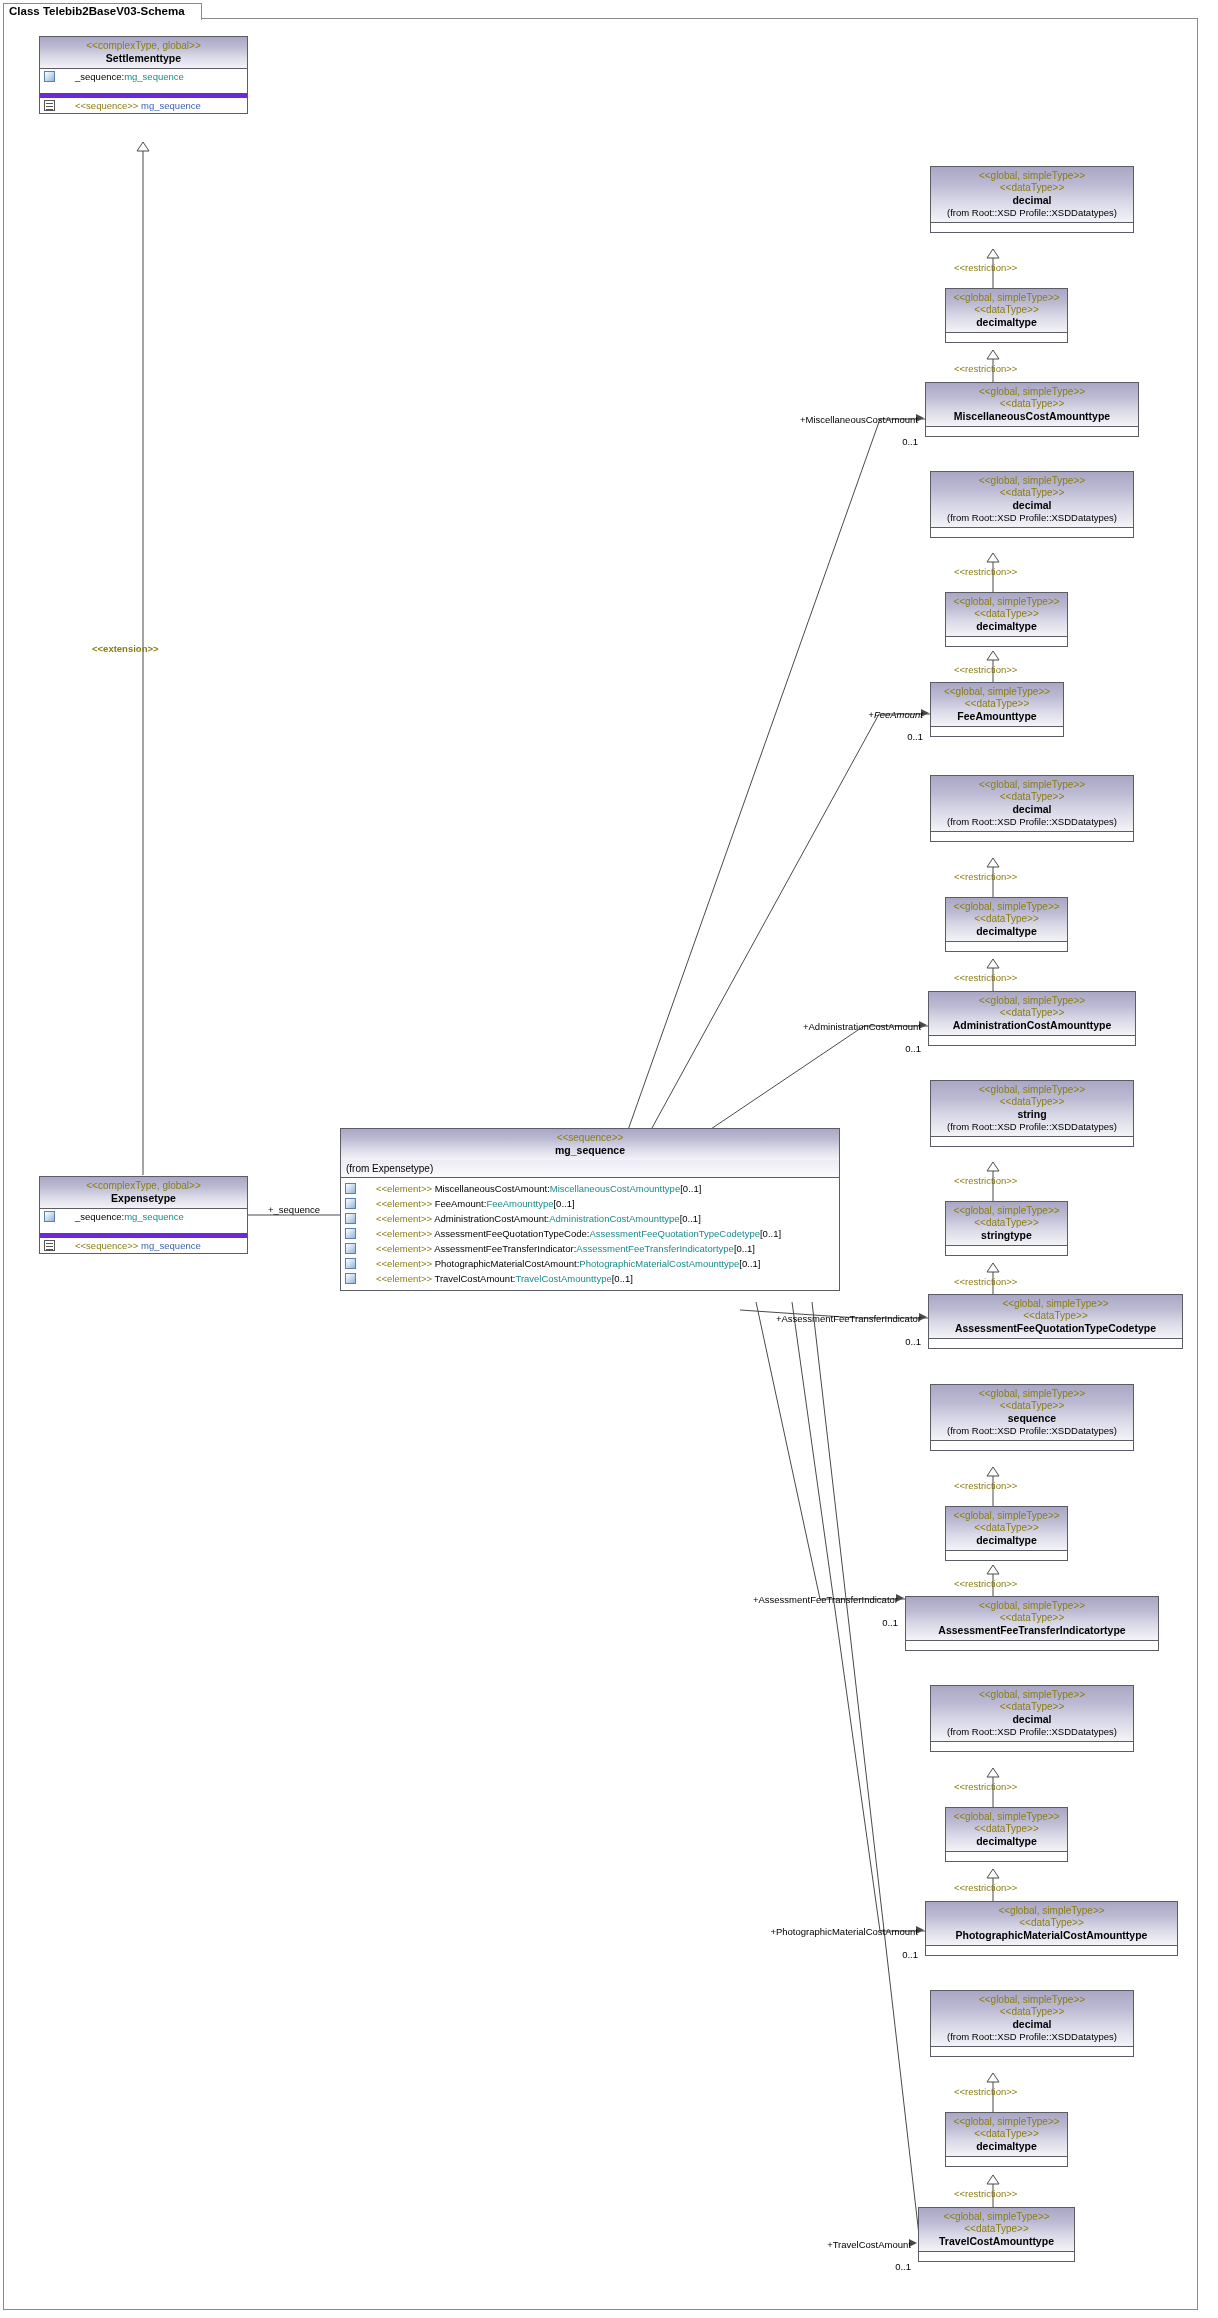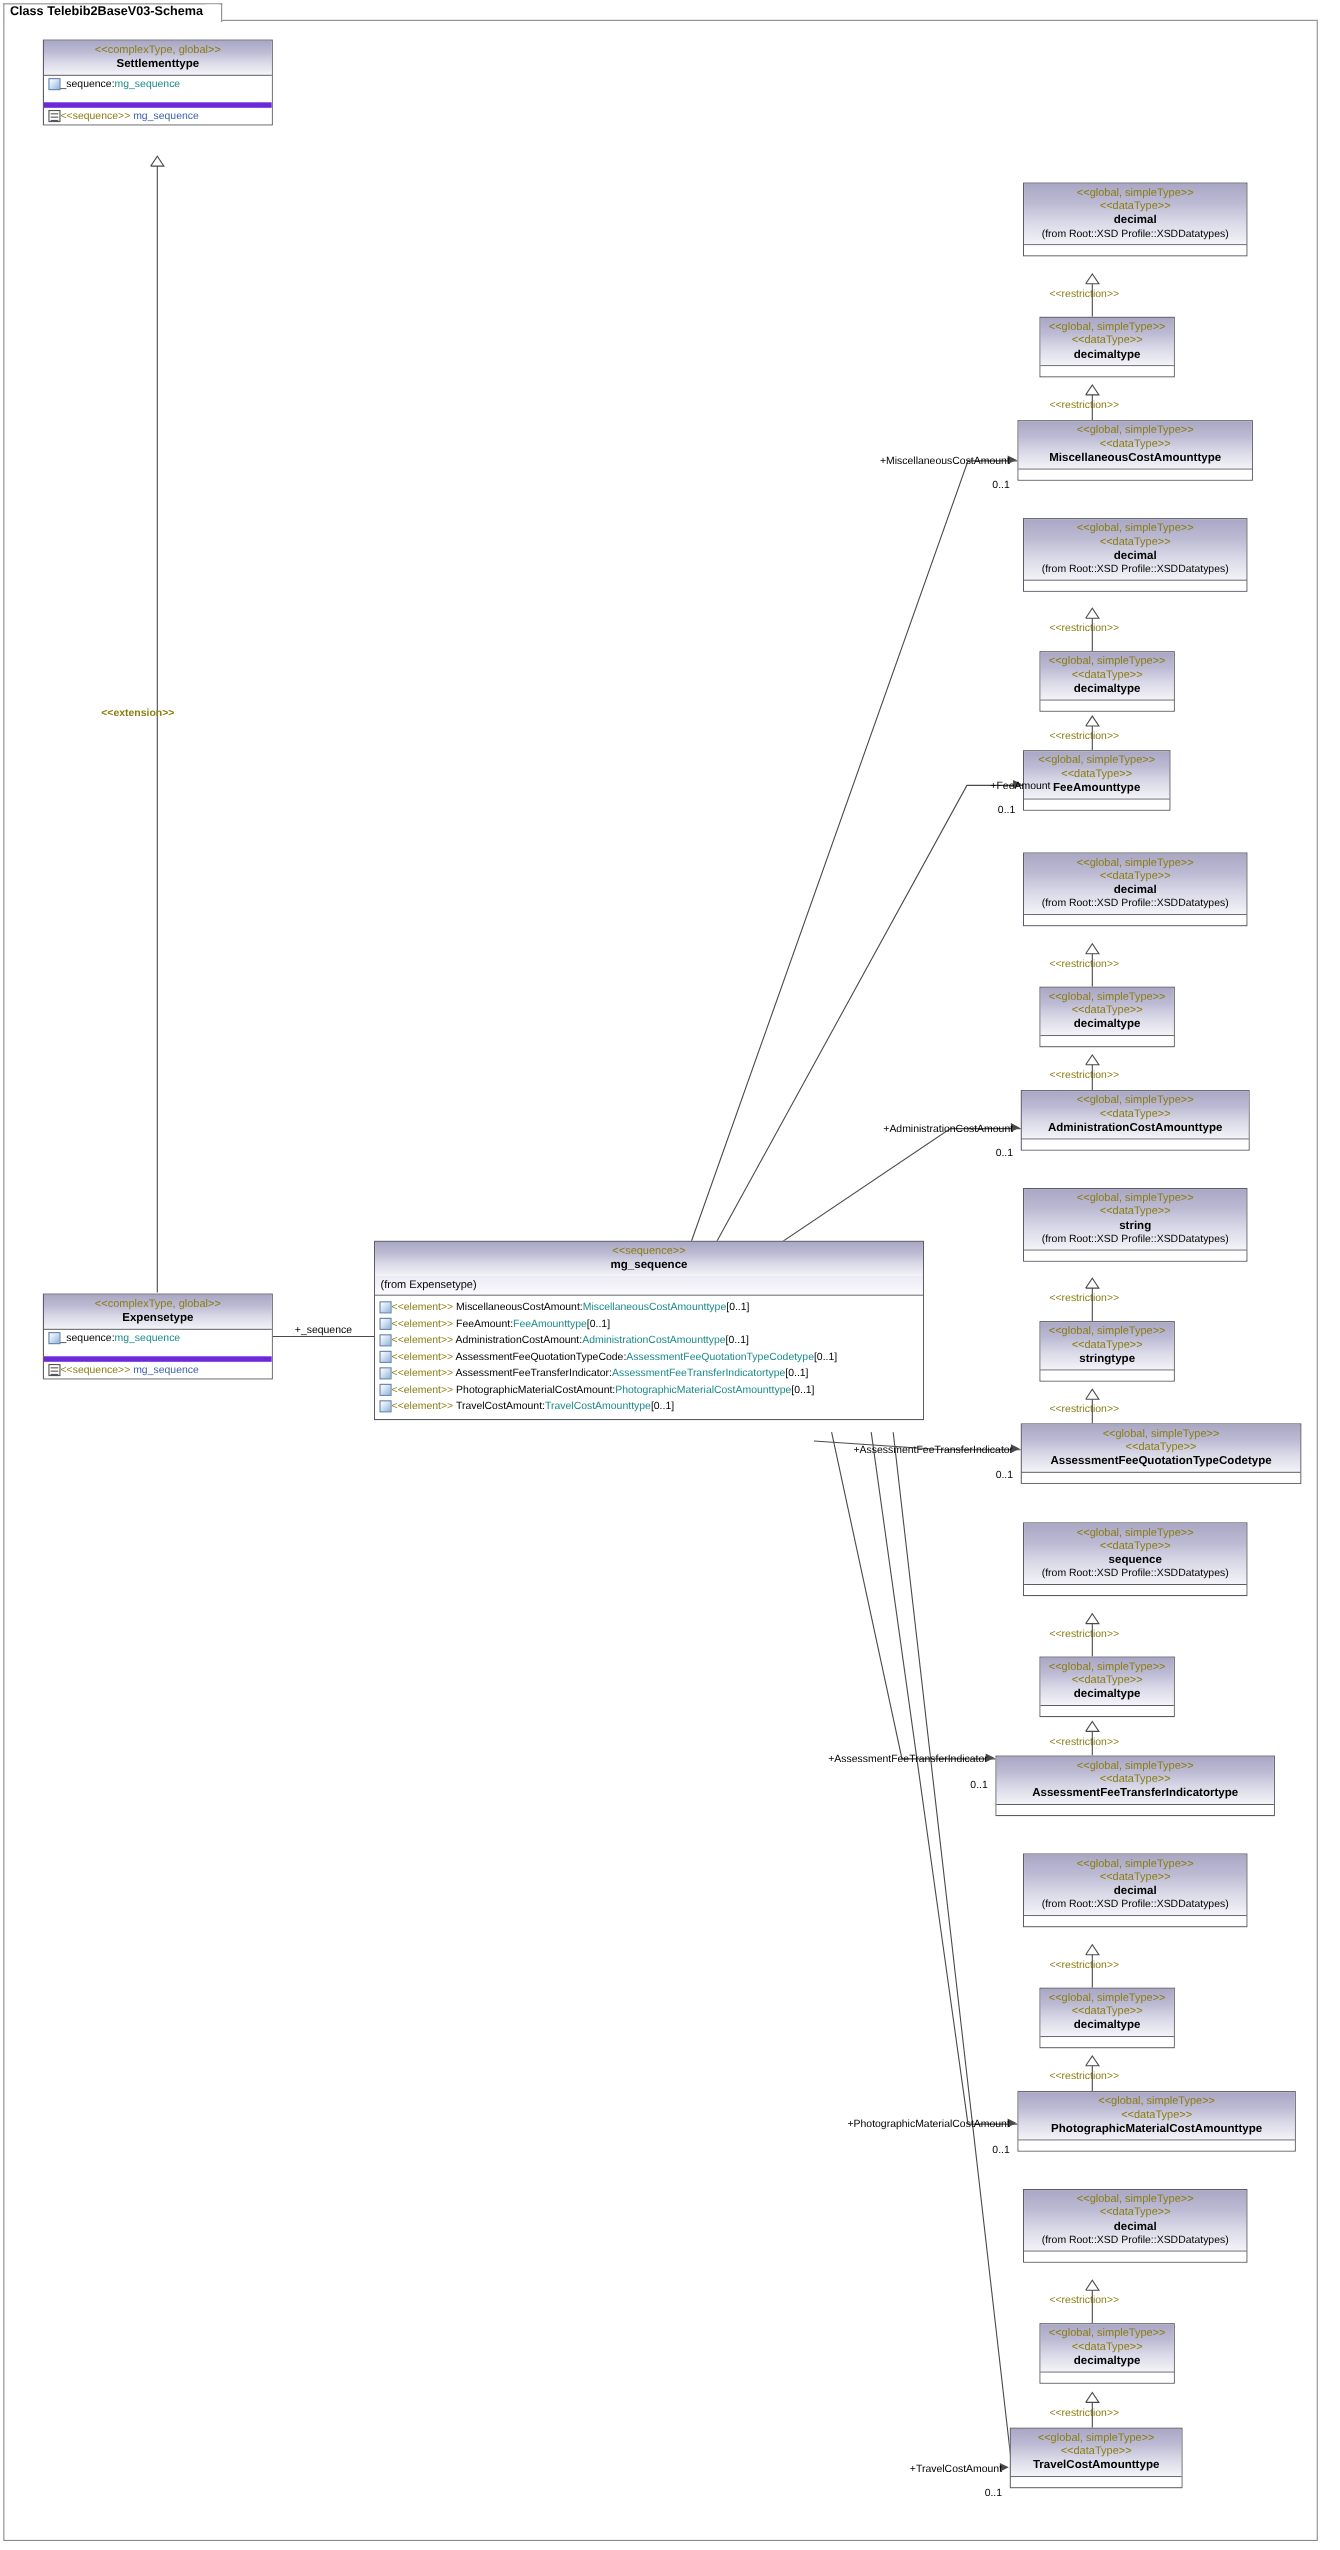--- a/index.html
+++ b/index.html
@@ -25,21 +25,21 @@
   .uml .stereo{color:#8a7d12;font-size:10px;line-height:12px;white-space:nowrap;}
   .uml .nm{color:#000;font-size:10.5px;font-weight:bold;line-height:13px;white-space:nowrap;}
   .uml .from{color:#000;font-size:9.5px;line-height:12px;white-space:nowrap;}
   .uml .from-left{color:#000;font-size:10px;line-height:13px;text-align:left;padding:2px 0 2px 5px;
       border-bottom:1px solid #5c5c66;
       background:linear-gradient(to bottom,#eceaf3 0%,#fbfbfd 100%);}
   .uml .compart{box-sizing:border-box;border-top:5px solid #6d28d9;background:#ffffff;}
   .uml .compart.first{border-top:none;}
   .uml .empty{height:9px;}
 
-  .row{display:flex;align-items:center;gap:0;padding:1px 4px;line-height:13px;white-space:nowrap;}
+  .row{display:flex;align-items:center;gap:20px;padding:1px 4px;line-height:13px;white-space:nowrap;}
   .row .txt{font-size:9.5px;}
   .ste{color:#8a7d12;}
   .attr{color:#000;}
   .tp{color:#1b8a8a;}
   .tp2{color:#3a5fb0;}
 
   
   .ico{flex:0 0 auto;width:11px;height:11px;box-sizing:border-box;border:1px solid #5d7fa8;
        background:linear-gradient(135deg,#ffffff 0%,#cfe0f2 45%,#8fb4da 100%);}
   .ico-seq{flex:0 0 auto;width:11px;height:11px;box-sizing:border-box;border:1px solid #555;
@@ -257,21 +257,21 @@
     <polyline points="987,660 993,651 999,660 987,660" fill="#fff"></polyline>
   </svg>
   <div class="uml" style="left:930px;top:682px;width:134px;">
     <div class="hdr">
       <div class="stereo">&lt;&lt;global, simpleType&gt;&gt;</div>
       <div class="stereo">&lt;&lt;dataType&gt;&gt;</div>
       <div class="nm">FeeAmounttype</div>
     </div>
     <div class="compart first empty"></div>
   </div>
-  <div class="lbl r" style="left:832px;top:709px;width:123px;">+FeeAmount</div>
+  <div class="lbl r" style="left:800px;top:709px;width:123px;font-style:italic;">+FeeAmount</div>
   <div class="lbl r" style="left:865px;top:731px;width:58px;">0..1</div>
 
   <div class="uml" style="left:930px;top:775px;width:204px;">
     <div class="hdr">
       <div class="stereo">&lt;&lt;global, simpleType&gt;&gt;</div>
       <div class="stereo">&lt;&lt;dataType&gt;&gt;</div>
       <div class="nm">decimal</div>
       <div class="from">(from Root::XSD Profile::XSDDatatypes)</div>
     </div>
     <div class="compart first empty"></div>

